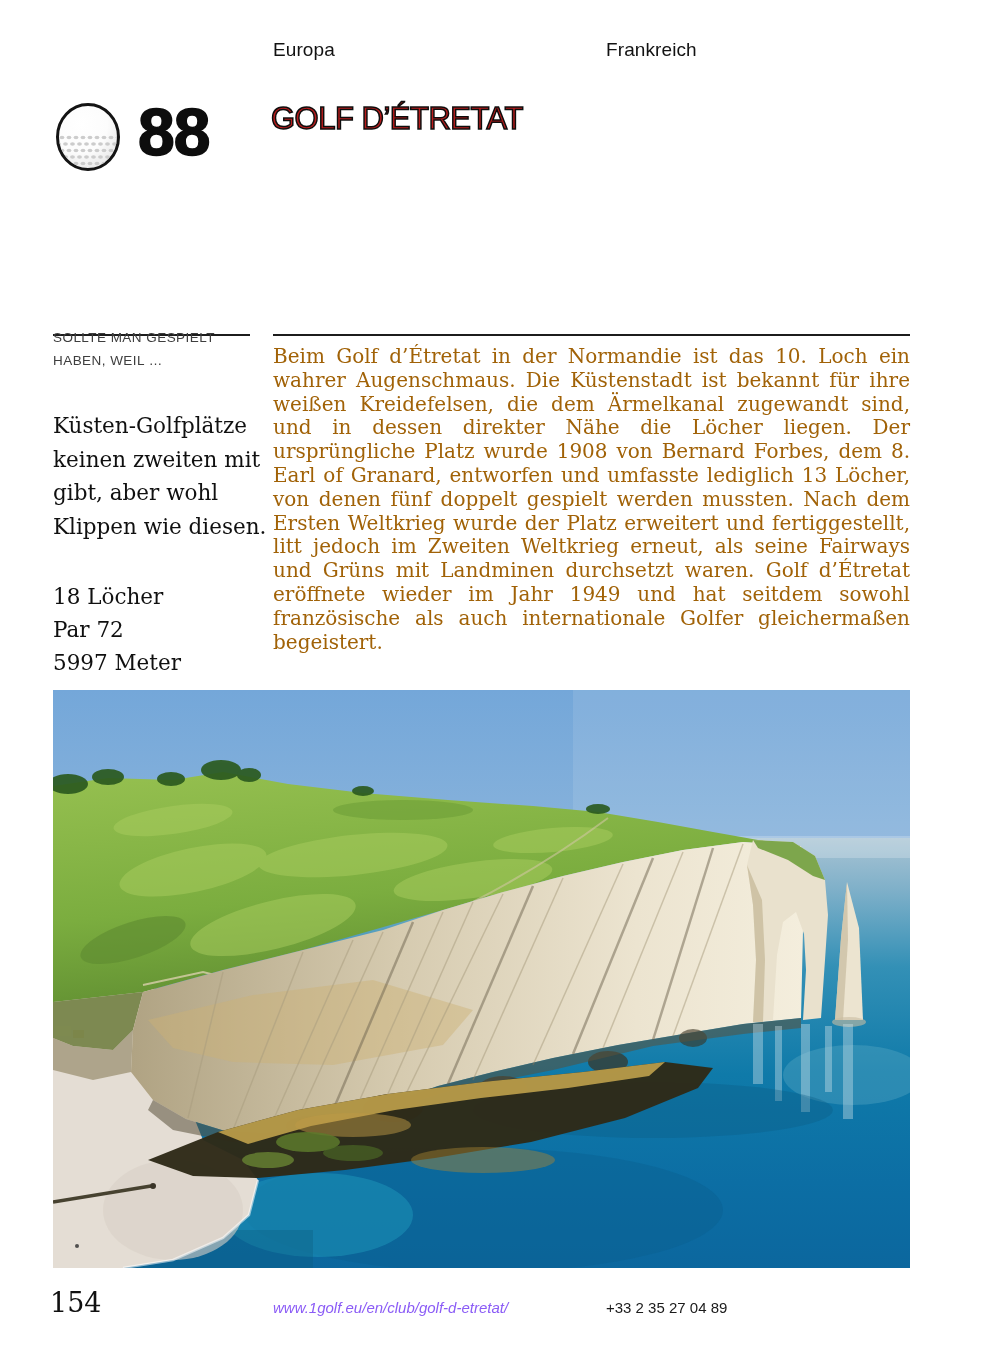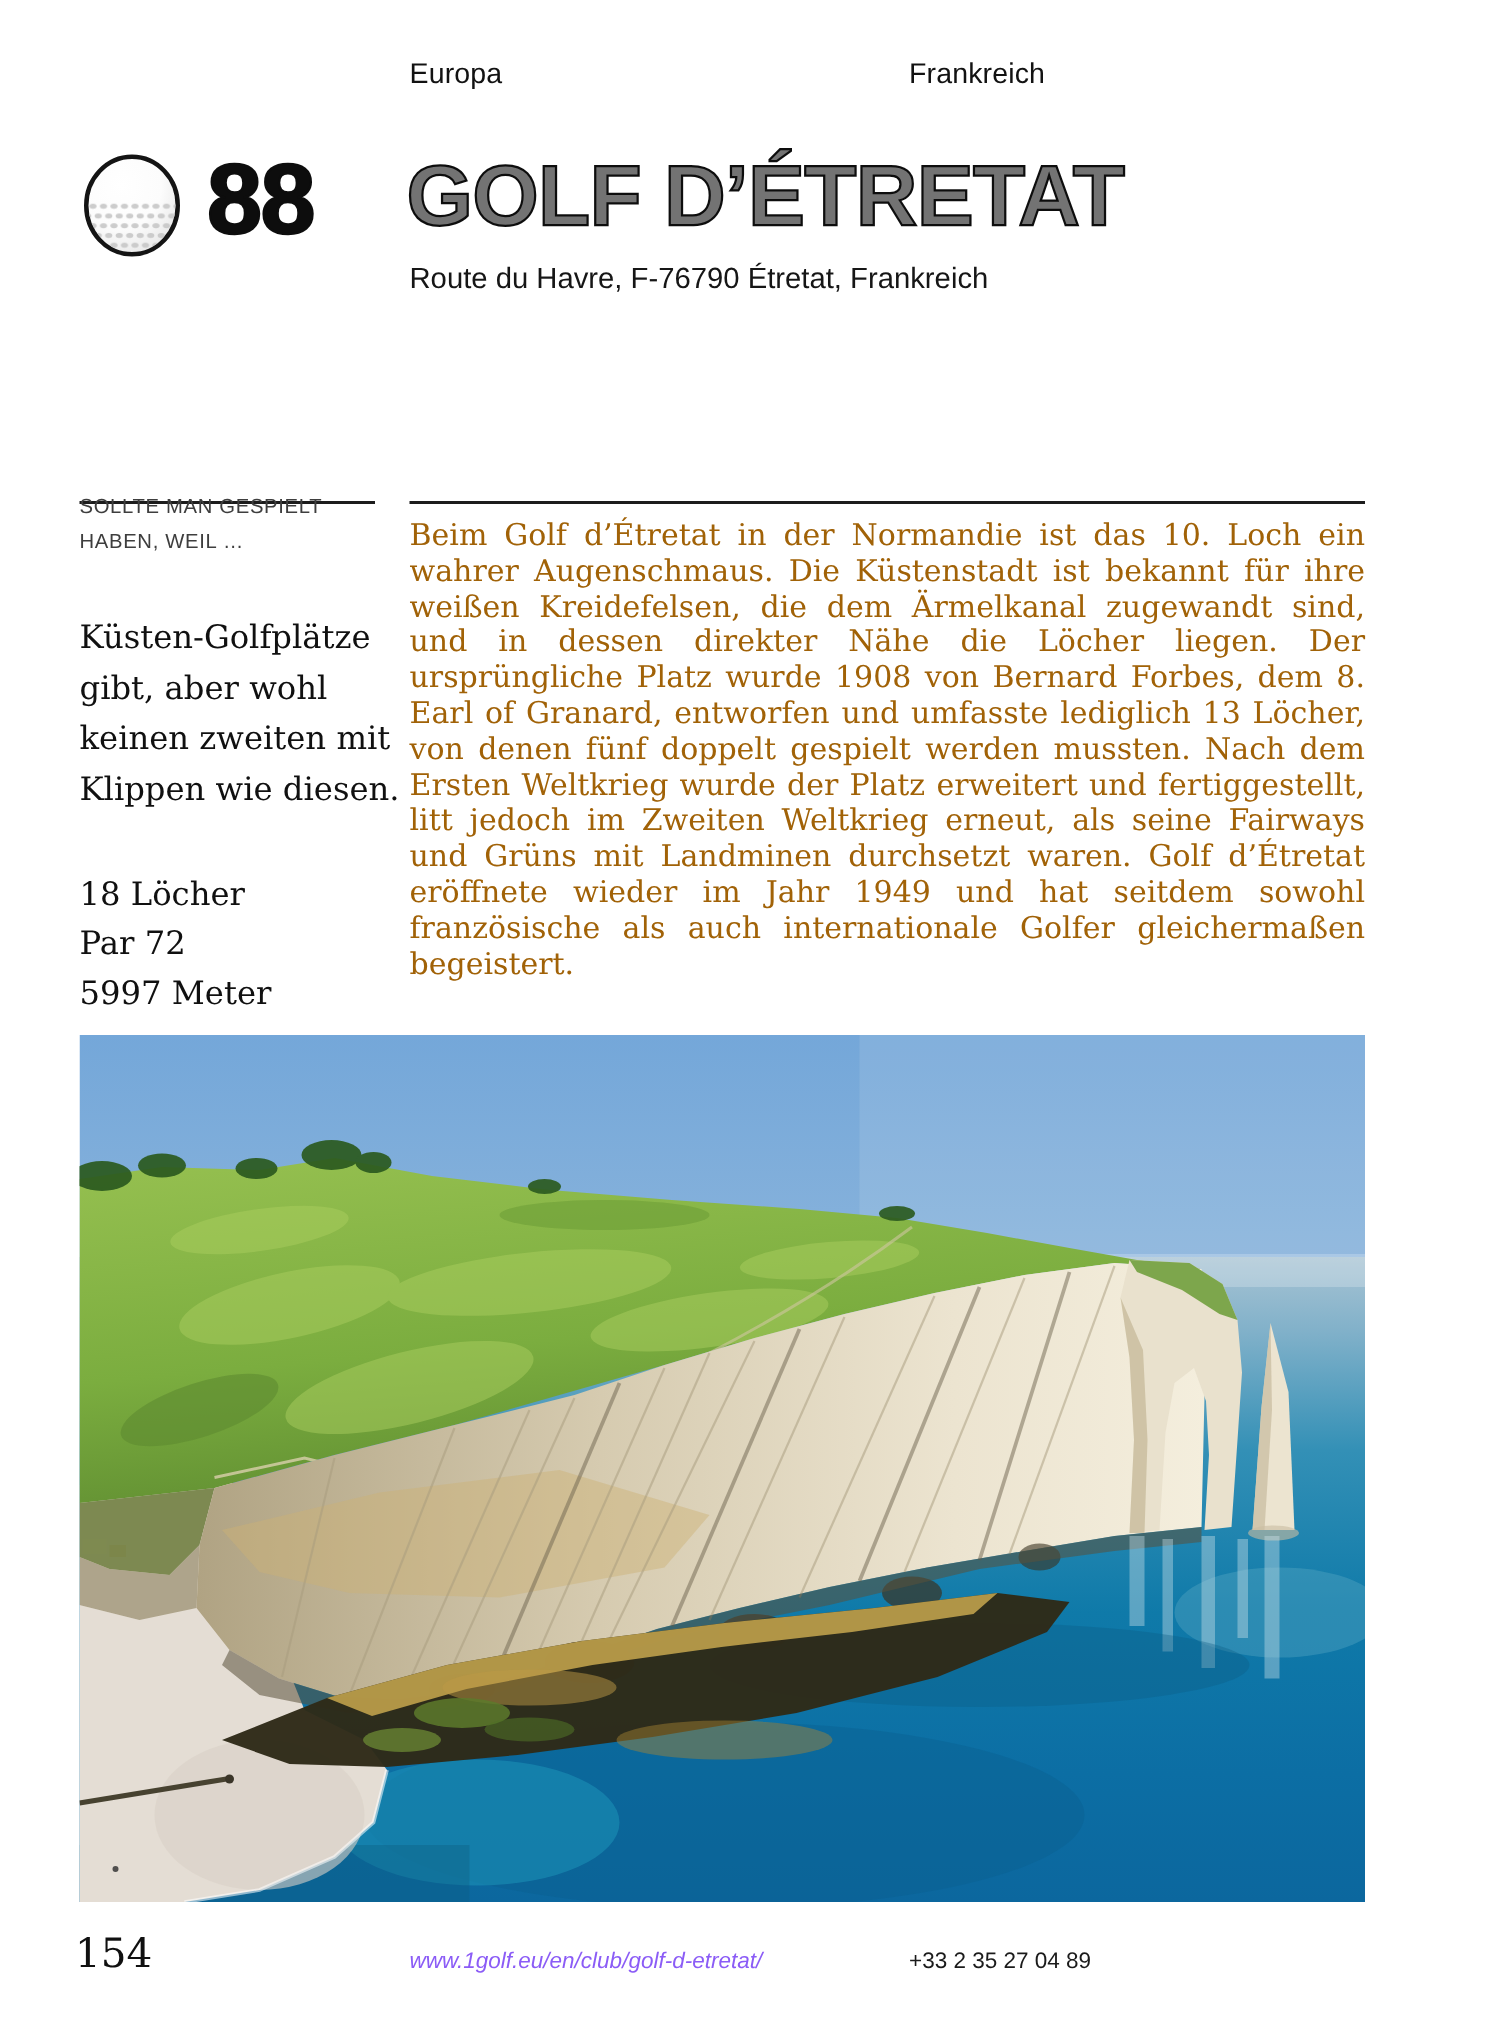--- a/index.html
+++ b/index.html
@@ -8,22 +8,22 @@
   .abs{position:absolute;}
   
   .hdr{font-size:19px;letter-spacing:.1px;color:#121212;}
   .hdr-region{left:273px;top:39px;}
   .hdr-country{left:606px;top:39px;}
   
   .ball{left:55px;top:102px;width:66px;height:70px;}
   .num{left:138px;top:99px;font-size:66px;font-weight:bold;letter-spacing:-1px;
        -webkit-text-stroke:1.6px #0d0d0d;color:#0d0d0d;line-height:1;}
   
-  .title{left:271px;top:103px;font-size:57px;font-weight:bold;letter-spacing:-.5px;
-         -webkit-text-stroke:1.5px #0d0d0d;color:#737373;line-height:1;white-space:nowrap;}
+  .title{left:271px;top:103px;font-size:31px;font-weight:normal;letter-spacing:-.5px;
+         -webkit-text-stroke:1.5px #0d0d0d;color:#b91c1c;line-height:1;white-space:nowrap;}
   .address{left:273px;top:175px;font-size:19.5px;color:#161616;}
   
   .rule{background:#1c1c1c;height:2px;}
   .rule-left{left:53px;top:334px;width:197px;}
   .rule-main{left:273px;top:334px;width:637px;}
   
   .kicker{left:53px;top:327px;font-size:13.5px;line-height:22.5px;letter-spacing:.45px;color:#3e3e3e;}
   .reason{left:53px;top:409px;font-family:"DejaVu Serif",serif;font-size:21.5px;line-height:33.5px;
           color:#101010;white-space:nowrap;}
   .facts{left:53px;top:551px;font-family:"DejaVu Serif",serif;font-size:21.5px;line-height:33px;
@@ -67,33 +67,32 @@
       </defs>
       <ellipse cx="33" cy="35" rx="30.5" ry="32.5" fill="url(#ballG)" stroke="#141414" stroke-width="3"></ellipse>
       <g clip-path="url(#ballClip)" opacity=".9">
         <rect x="3" y="33" width="60" height="36" fill="url(#dimples)"></rect>
       </g>
     </svg>
   </div>
   <div class="abs num">88</div>
 
   <div class="abs title">GOLF D’ÉTRETAT</div>
-  <div class="abs address">Route du Havre, F-76790 Étretat, Frankreich</div>
 
   <div class="abs rule rule-left"></div>
   <div class="abs rule rule-main"></div>
 
   <div class="abs kicker">
     <div>SOLLTE MAN GESPIELT</div>
     <div>HABEN, WEIL …</div>
   </div>
   <div class="abs reason">
     <div>Küsten-Golfplätze</div>
+    <div>keinen zweiten mit</div>
     <div>gibt, aber wohl</div>
-    <div>keinen zweiten mit</div>
     <div>Klippen wie diesen.</div>
   </div>
   <div class="abs facts">
     <div>18 Löcher</div>
     <div>Par 72</div>
     <div>5997 Meter</div>
   </div>
 
   <div class="abs article">Beim Golf d’Étretat in der Normandie ist das 10. Loch ein wahrer Augenschmaus. Die Küstenstadt ist bekannt für ihre weißen Kreidefelsen, die dem Ärmelkanal zugewandt sind, und in dessen direkter Nähe die Löcher liegen. Der ursprüngliche Platz wurde 1908 von Bernard Forbes, dem 8. Earl of Granard, entworfen und umfasste lediglich 13 Löcher, von denen fünf doppelt gespielt werden mussten. Nach dem Ersten Weltkrieg wurde der Platz erweitert und fertiggestellt, litt jedoch im Zweiten Weltkrieg erneut, als seine Fairways und Grüns mit Landminen durchsetzt waren. Golf d’Étretat eröffnete wieder im Jahr 1949 und hat seitdem sowohl französische als auch internationale Golfer gleichermaßen begeistert.</div>
 

